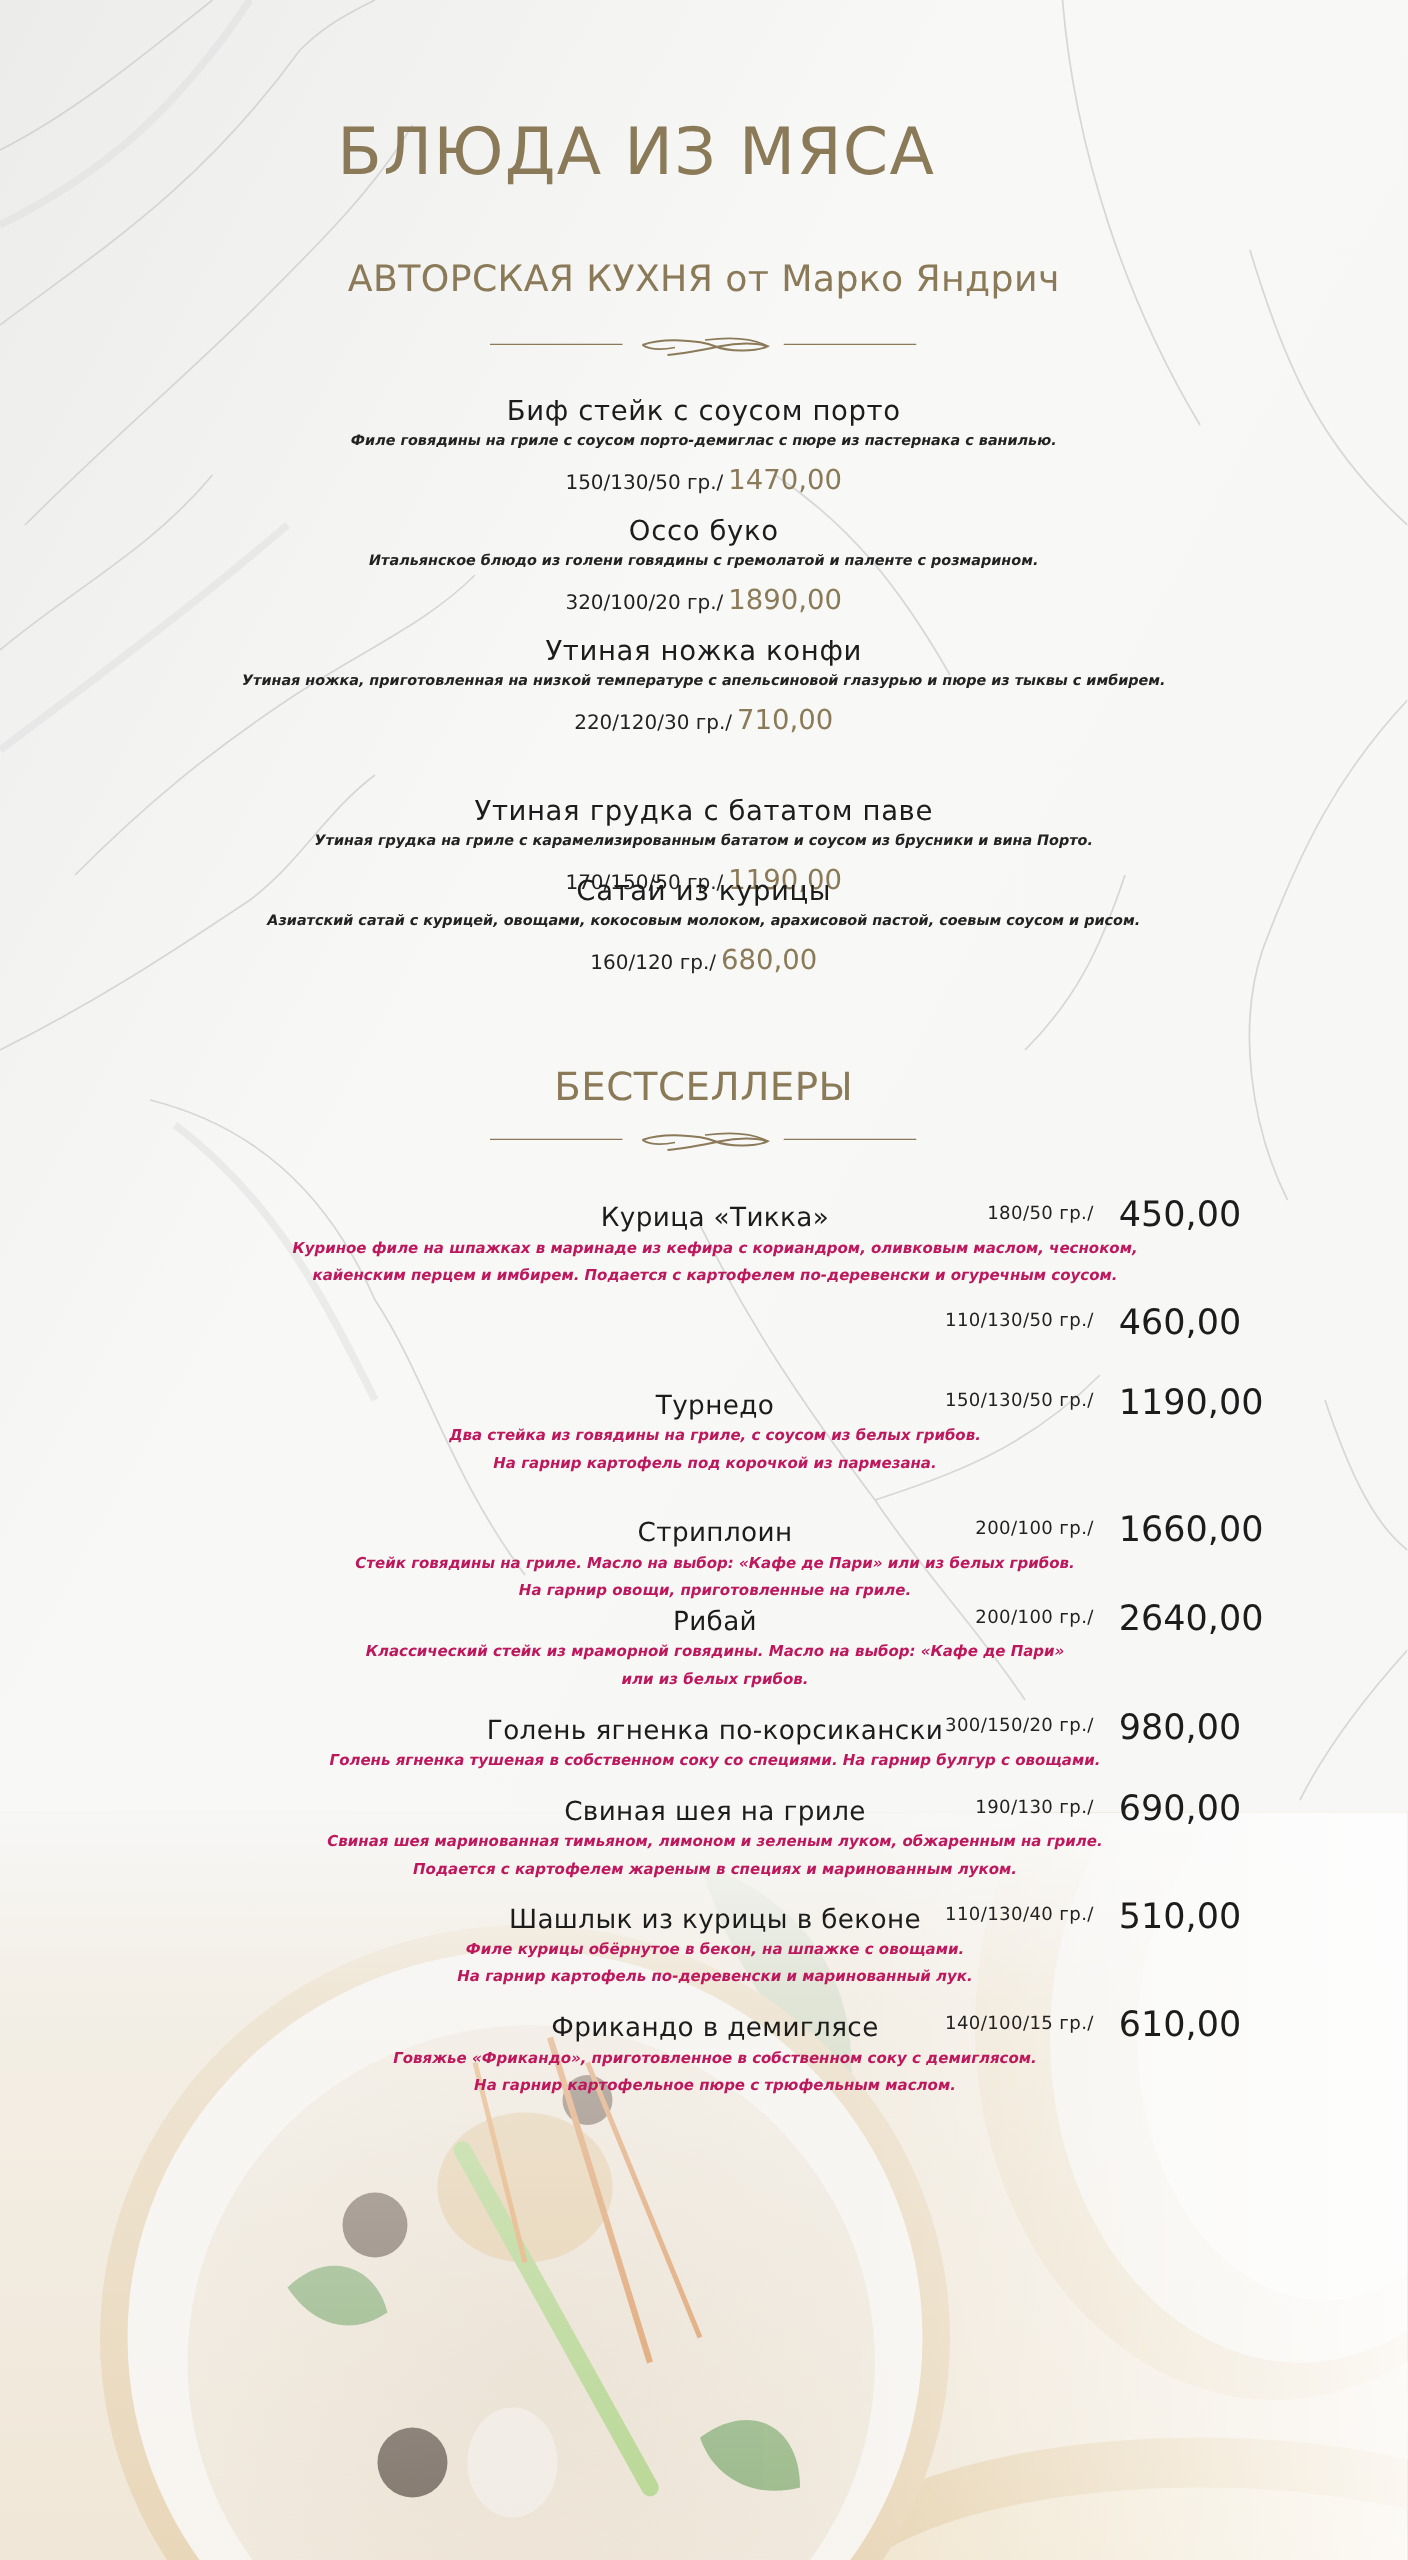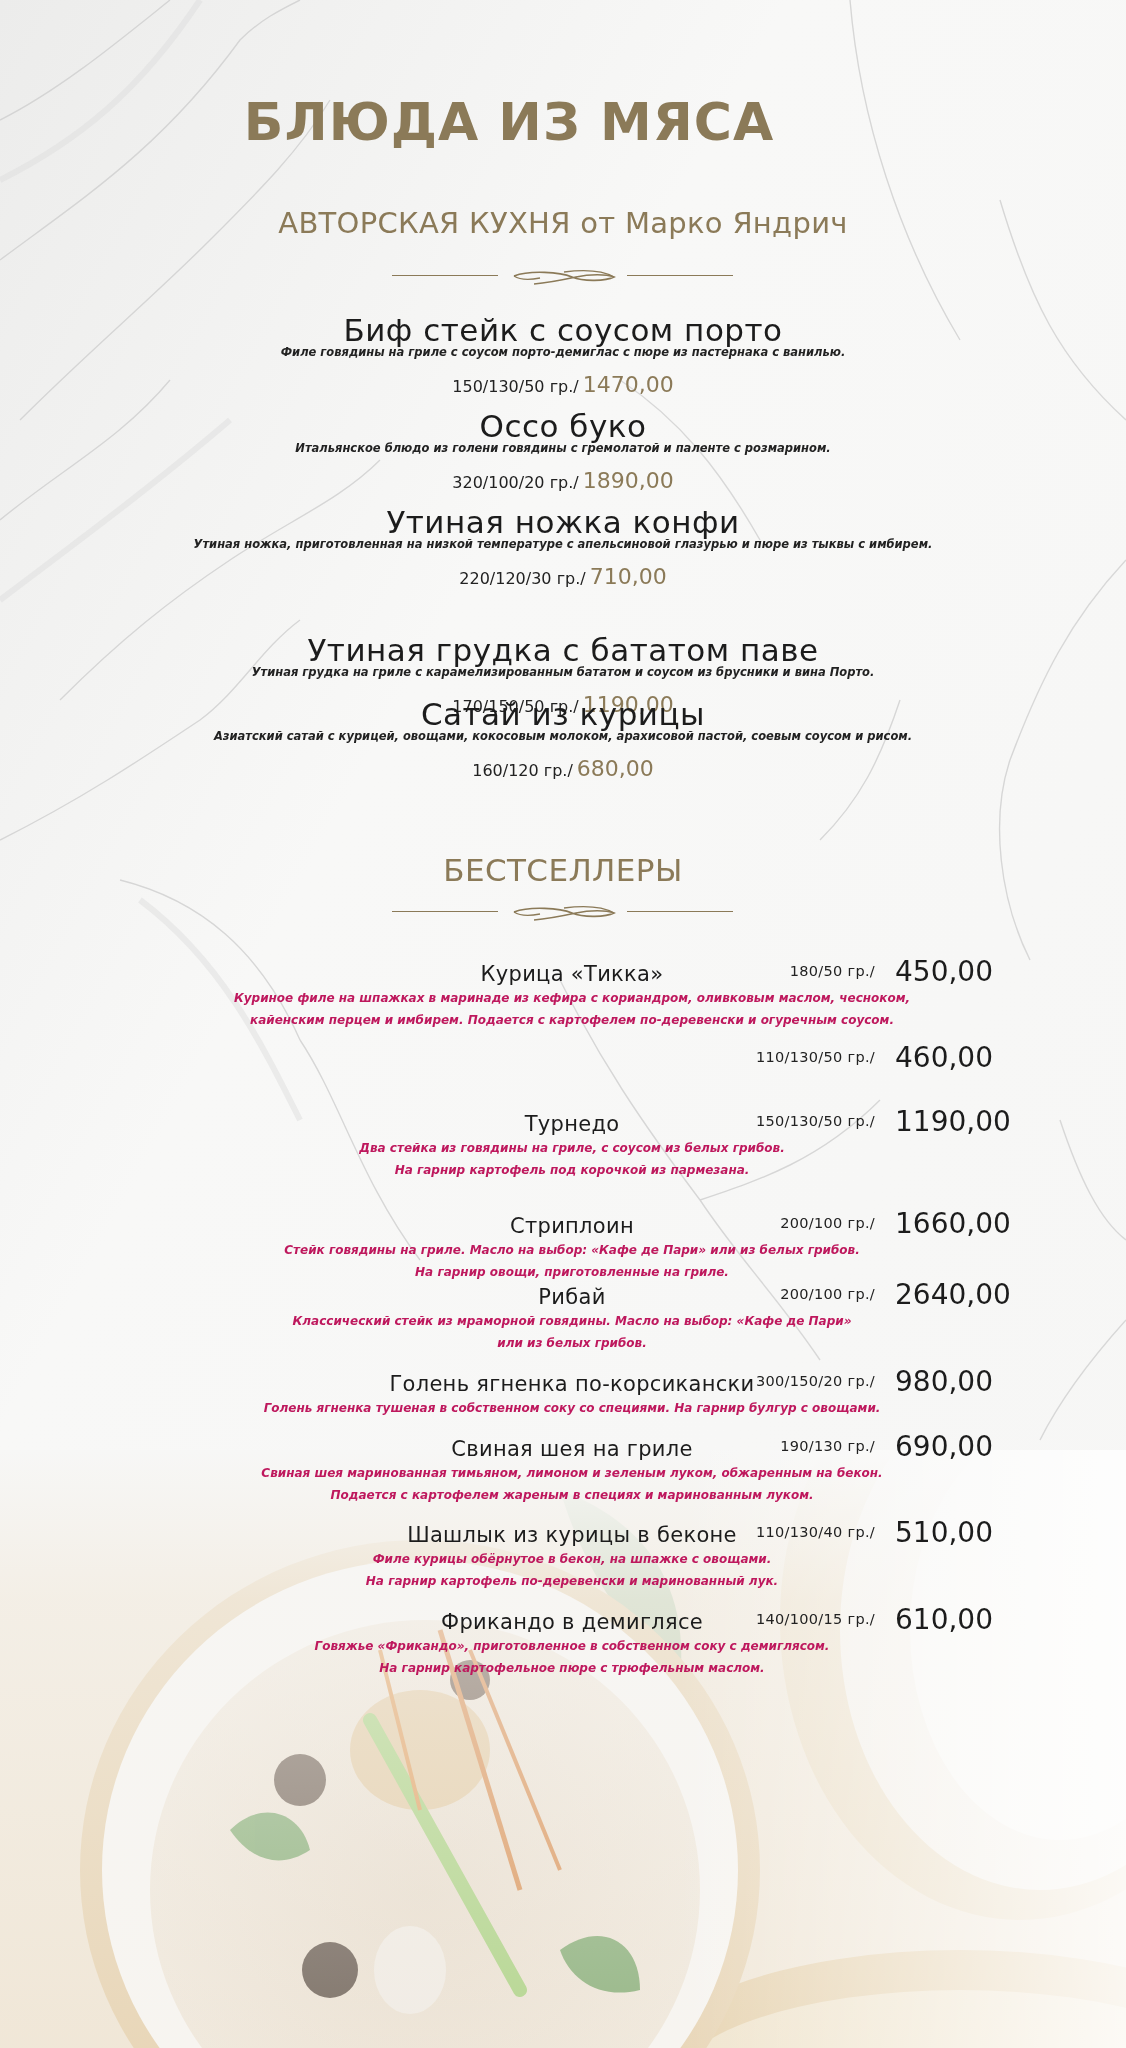--- a/index.html
+++ b/index.html
@@ -4,28 +4,28 @@
 <style>
   html, body { margin:0; padding:0; }
   body { width:1126px; height:2048px; position:relative; overflow:hidden;
     font-family:"DejaVu Sans", sans-serif; color:#1a1a1a;
     background:#f7f7f6; }
   .marble { position:absolute; inset:0; z-index:0; }
   .food { position:absolute; left:0; top:1450px; width:1126px; height:598px; z-index:1; }
   .layer { position:absolute; inset:0; z-index:2; }
   .abs { position:absolute;text-align:center; }
   .gold { color:#8b7a58; }
-  .page-title { left:0; width:1018px; top:92px; text-align:center; font-size:52px; font-weight:700;
+  .page-title { left:0; width:1018px; top:92px; text-align:center; font-size:52px; font-weight:400;
     letter-spacing:1px; line-height:60px; font-family:"DejaVu Sans", sans-serif; }
   .subtitle { left:0; width:1126px; top:206px; text-align:center; font-size:29px; line-height:34px; letter-spacing:0.3px; }
   .divider { left:0; width:1126px; height:20px; }
   .divider .line { position:absolute; top:9px; height:1.4px; background:#8b7a58; }
   .divider svg { position:absolute; }
   .sig-item { left:0; width:1126px; text-align:center; }
-  .sig-name { font-size:31px; line-height:28px; letter-spacing:0.5px; color:#1c1c1c; }
+  .sig-name { font-size:22px; line-height:28px; letter-spacing:0.5px; color:#1c1c1c; }
   .sig-desc { font-size:11.5px; font-style:italic; font-weight:bold; line-height:16px; color:#222; margin-top:0px; }
   .sig-price-row { margin-top:10px; line-height:30px; white-space:nowrap; }
   .sig-weight { font-size:16px; color:#222; }
   .sig-price { font-size:22px; color:#8b7a58; margin-left:4px; }
   .bs-head { left:0; width:1126px; top:852px; text-align:center; font-size:31px; line-height:36px; letter-spacing:0.4px; }
   .bs-item { left:147px; width:850px; }
   .bs-name { font-size:21px; line-height:26px; color:#1c1c1c; letter-spacing:0.3px; }
   .bs-desc { font-size:12px; font-style:italic; font-weight:bold; line-height:22px; color:#be185d; }
   .bs-weight { position:absolute; right:122px; top:2px; font-size:14.5px; color:#222; white-space:nowrap; letter-spacing:0.3px; }
   .bs-price { position:absolute; left:748px; top:-6px; font-size:28px; color:#1c1c1c; white-space:nowrap; }
@@ -200,21 +200,21 @@
     <span class="bs-price">2640,00</span>
   </div>
   <div class="abs bs-item" style="top:1371px;">
     <div class="bs-name">Голень ягненка по-корсикански</div>
     <div class="bs-desc">Голень ягненка тушеная в собственном соку со специями. На гарнир булгур с овощами.</div>
     <span class="bs-weight">300/150/20 гр./</span>
     <span class="bs-price">980,00</span>
   </div>
   <div class="abs bs-item" style="top:1436px;">
     <div class="bs-name">Свиная шея на гриле</div>
-    <div class="bs-desc">Свиная шея  маринованная тимьяном, лимоном и зеленым луком,  обжаренным на бекон.</div>
+    <div class="bs-desc">Свиная шея  маринованная тимьяном, лимоном и зеленым луком,  обжаренным на гриле.</div>
     <div class="bs-desc">Подается с картофелем жареным в специях и маринованным луком.</div>
     <span class="bs-weight">190/130 гр./</span>
     <span class="bs-price">690,00</span>
   </div>
   <div class="abs bs-item" style="top:1522px;">
     <div class="bs-name">Шашлык из курицы в беконе</div>
     <div class="bs-desc">Филе курицы обёрнутое в бекон,  на шпажке с овощами.</div>
     <div class="bs-desc">На гарнир картофель по-деревенски и маринованный лук.</div>
     <span class="bs-weight">110/130/40 гр./</span>
     <span class="bs-price">510,00</span>

